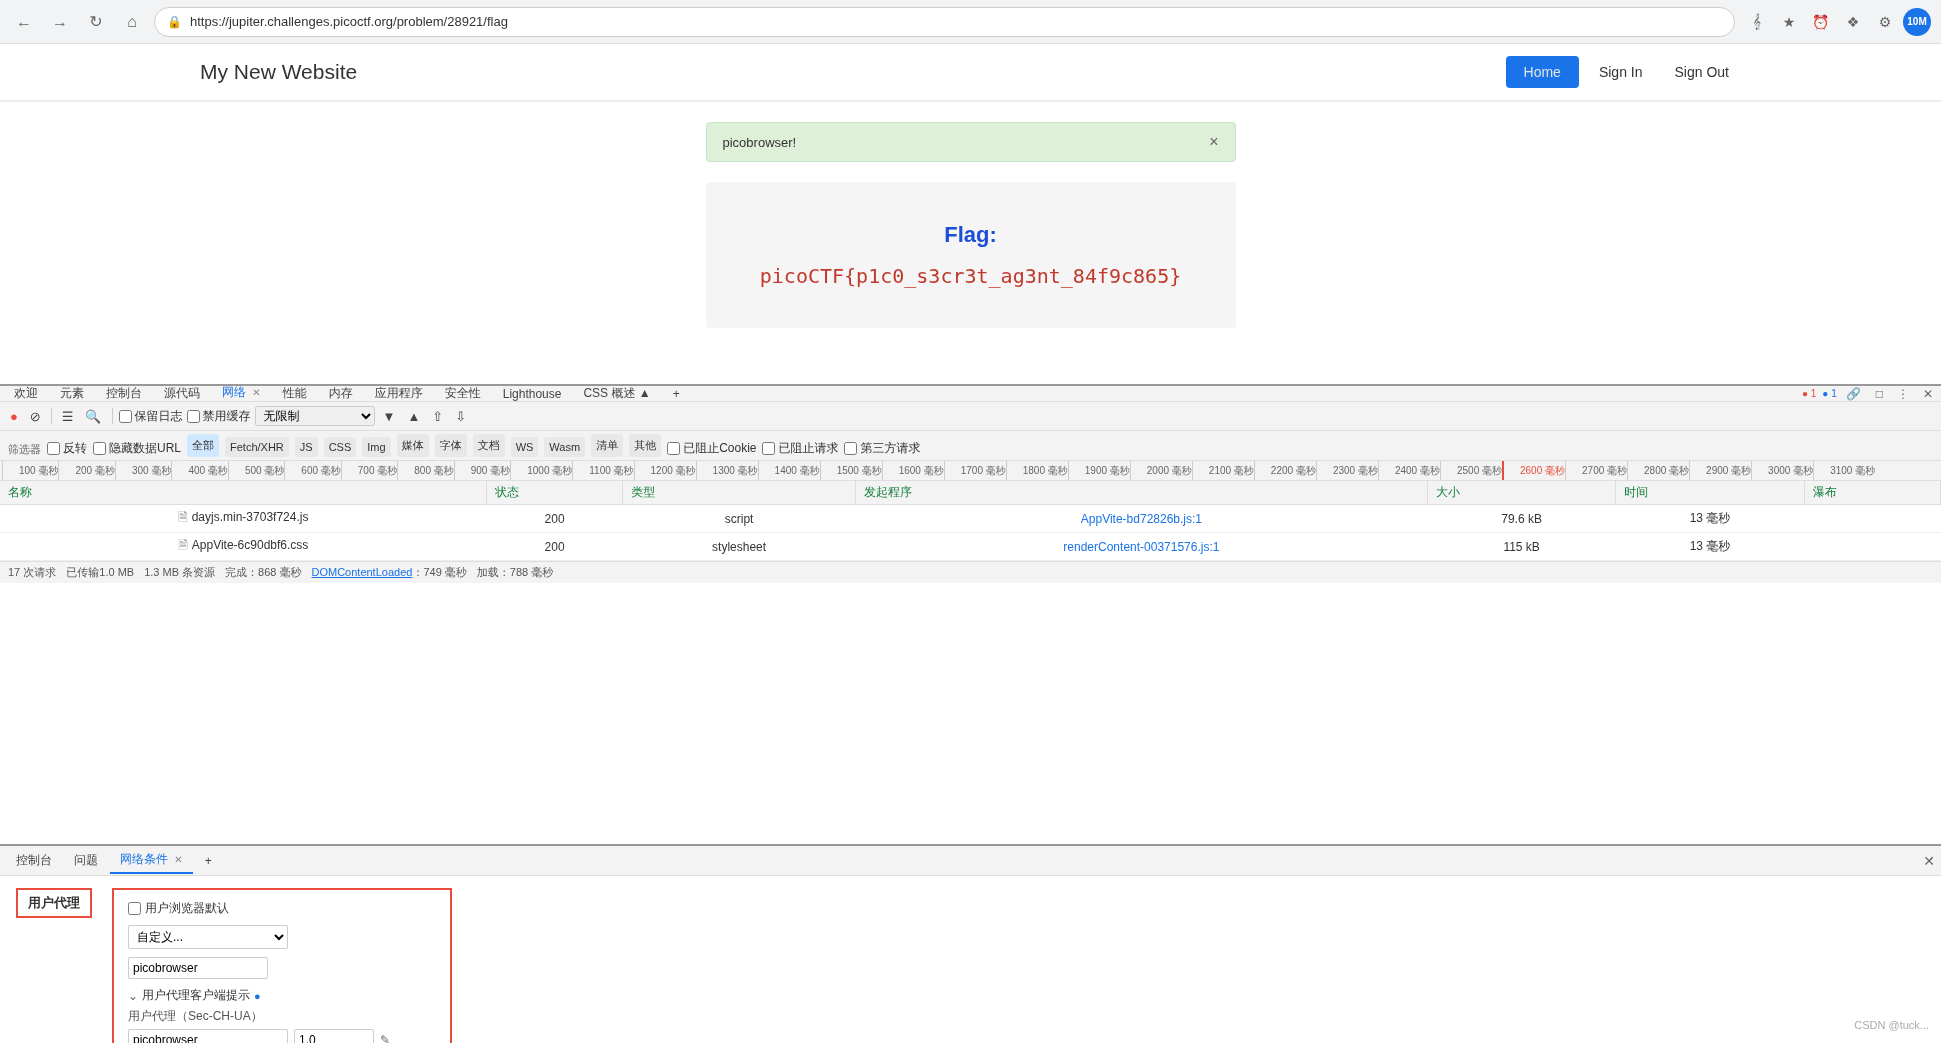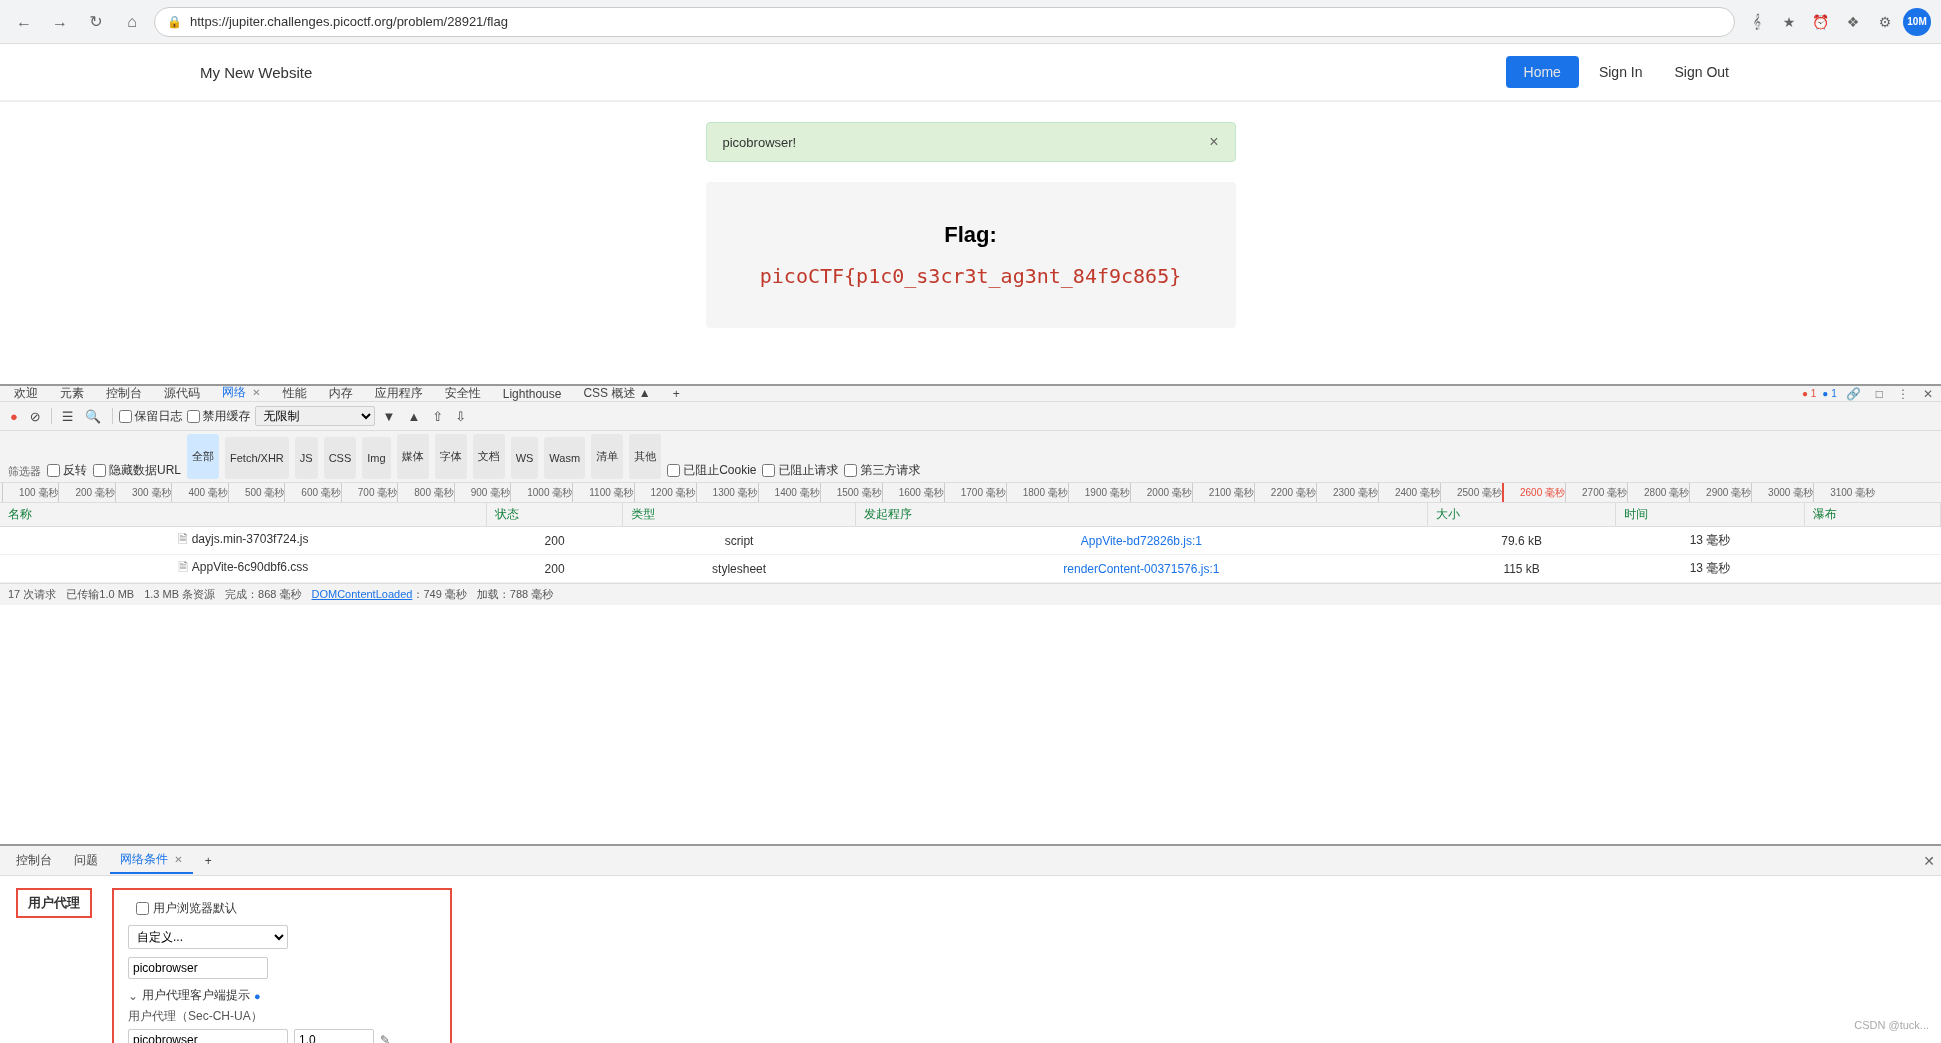--- a/index.html
+++ b/index.html
@@ -70,21 +70,21 @@
 
     
     .site-navbar {
       display: flex;
       align-items: center;
       justify-content: space-between;
       padding: 12px 200px;
       border-bottom: 1px solid #eee;
     }
     .site-title {
-      font-size: 15px;
+      font-size: 21px;
       color: #333;
       text-align: right;
     }
     .navbar-actions { display: flex; gap: 8px; align-items: center; }
     .btn-home {
       background: #1a73e8;
       color: #e5e5e5;
       border: none;
       padding: 8px 18px;
       border-radius: 4px;
@@ -126,21 +126,21 @@
       background: #f5f5f5;
       border-radius: 4px;
       padding: 40px;
       margin: 0 auto 30px;
       width: 530px;
       text-align: center;
     }
     .flag-title {
       font-size: 22px;
       font-weight: bold;
-      color: #000000;
+      color: #1d4ed8;
       margin-bottom: 16px;
     }
     .flag-value {
       font-size: 20px;
       color: #c0392b;
       font-family: monospace;
     }
 
     
     .devtools-panel {
@@ -232,21 +232,21 @@
       align-items: flex-end;
       padding: 3px 8px;
       background: #f3f3f3;
       border-bottom: 1px solid #ddd;
       gap: 6px;
       font-size: 12px;
       flex-wrap: wrap;
     }
     .filter-tag {
       background: #e8e8e8;
-      padding: 15px 5px;
+      padding: 4px 5px;
       border-radius: 3px;
       font-size: 11px;
       cursor: pointer;
     }
     .filter-tag.selected { background: #d0e8ff; }
 
     
     .timeline-ruler {
       height: 20px;
       background: #f3f3f3;
@@ -382,21 +382,20 @@
     }
     .conditions-form-row {
       display: flex;
       align-items: center;
       margin-bottom: 8px;
       gap: 8px;
     }
     .conditions-form-row label {
       display: flex; align-items: center; gap: 4px;
       font-size: 12px;
-      margin-left: 8px;
     }
     .custom-select {
       width: 160px;
       height: 24px;
       border: 1px solid #ccc;
       border-radius: 2px;
       font-size: 12px;
       padding: 0 4px;
       background: white;
     }

